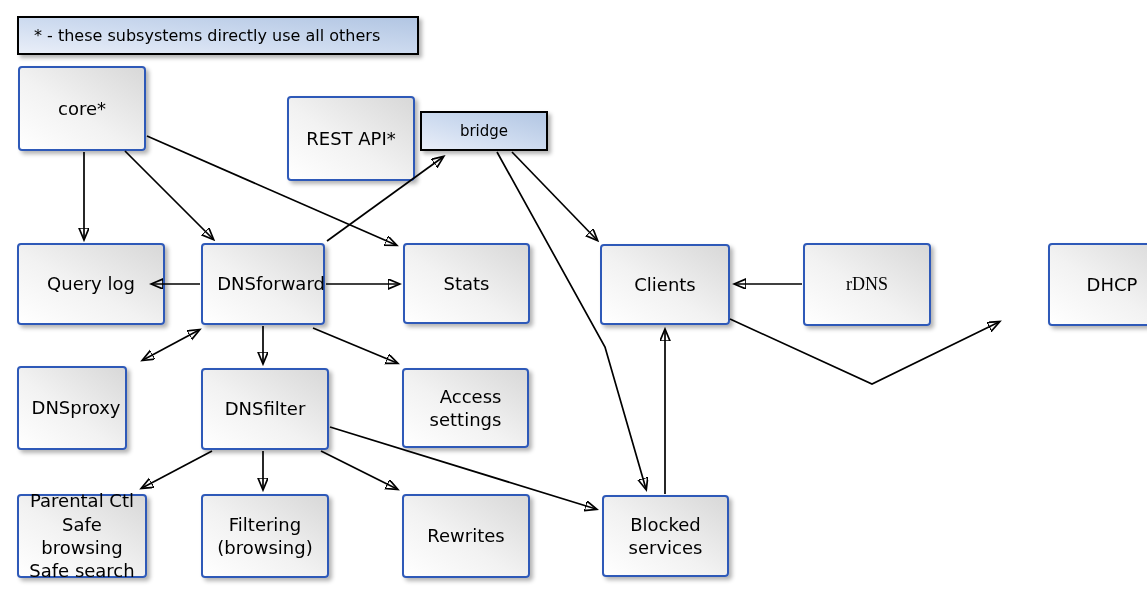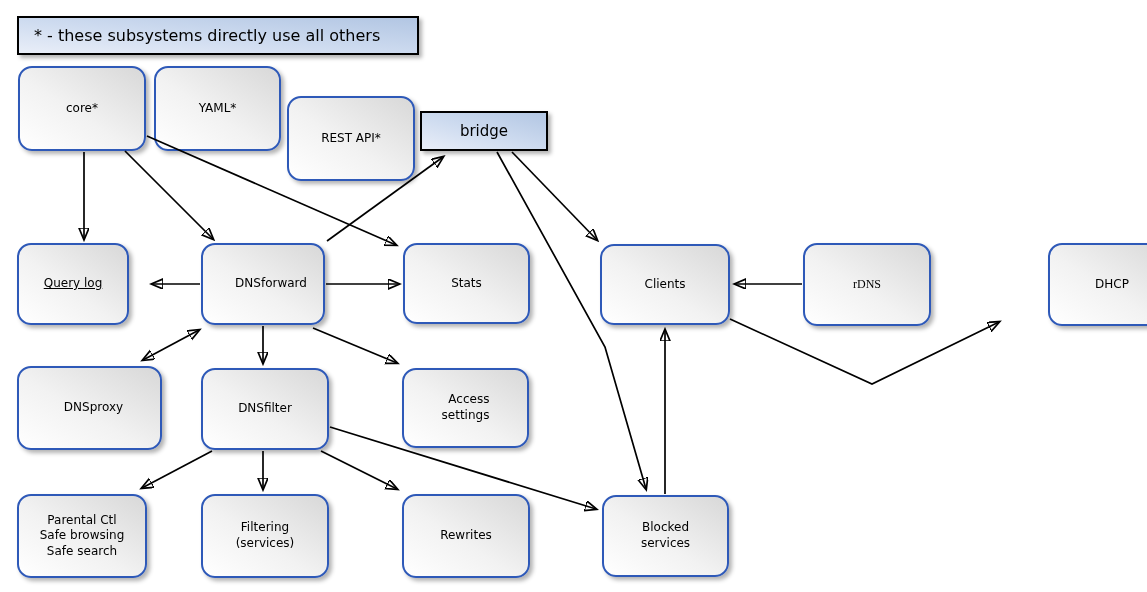--- a/index.html
+++ b/index.html
@@ -3,25 +3,25 @@
 <meta charset="utf-8">
 <style>
   html,body{margin:0;padding:0;background:#ffffff;}
   .canvas{
     position:relative;width:1147px;height:592px;background:#ffffff;
     font-family:"DejaVu Sans","Liberation Sans",sans-serif;color:#000;
     overflow:hidden;
   }
   .node{
     position:absolute;box-sizing:border-box;
-    border:2px solid #2e59b8;border-radius:14px;
+    border:2px solid #2e59b8;border-radius:4px;
     background:linear-gradient(to top right,#ffffff 0%,#f2f2f2 45%,#d8d8d8 100%);
     box-shadow:3px 3px 4px rgba(0,0,0,0.30);
     display:flex;align-items:center;justify-content:center;
-    font-size:12px;text-align:center;line-height:1.3;
+    font-size:18px;text-align:center;line-height:1.3;
   }
   .plain{
     position:absolute;box-sizing:border-box;
     border:2px solid #000000;
     background:linear-gradient(to top right,#e9eef8 0%,#cfdcf0 45%,#b2c6e3 100%);
     box-shadow:3px 3px 4px rgba(0,0,0,0.30);
     display:flex;align-items:center;
   }
   .plain.center{justify-content:center;}
   .legend{font-size:16px;padding:0 15px;}
@@ -34,68 +34,65 @@
 
 <div class="canvas">
 
   <div class="plain legend" style="left:17px;top:16px;width:402px;height:39px;">
     <span class="label">* - these subsystems directly use all others</span>
   </div>
 
   <div class="node" style="left:18px;top:66px;width:128px;height:85px;">
     <span class="label">core*</span>
   </div>
-  <div class="node" style="left:154px;top:66px;width:127px;height:85px;">
-    <span class="label">YAML*</span>
-  </div>
   <div class="node" style="left:287px;top:66px;width:128px;height:85px;margin-top:30px;">
     <span class="label">REST API*</span>
   </div>
   <div class="plain center" style="left:420px;top:111px;width:128px;height:40px;font-size:15px;text-align:center;">
     <span class="label">bridge</span>
   </div>
 
-  <div class="node" style="left:17px;top:243px;width:112px;height:82px;text-decoration:underline;">
+  <div class="node" style="left:17px;top:243px;width:148px;height:82px;">
     <span class="label">Query log</span>
   </div>
   <div class="node" style="left:201px;top:243px;width:124px;height:82px;padding-left:16px;">
     <span class="label">DNSforward</span>
   </div>
   <div class="node" style="left:403px;top:243px;width:127px;height:81px;">
     <span class="label">Stats</span>
   </div>
   <div class="node" style="left:600px;top:244px;width:130px;height:81px;">
     <span class="label">Clients</span>
   </div>
   <div class="node" style="left:803px;top:243px;width:128px;height:83px;font-family:Liberation Serif, serif;">
     <span class="label">rDNS</span>
   </div>
   <div class="node" style="left:1005px;top:243px;width:128px;height:83px;margin-left:43px;">
     <span class="label">DHCP</span>
   </div>
 
-  <div class="node" style="left:17px;top:366px;width:145px;height:84px;padding-left:8px;">
+  <div class="node" style="left:17px;top:366px;width:110px;height:84px;padding-left:8px;">
     <span class="label">DNSproxy</span>
   </div>
   <div class="node" style="left:201px;top:368px;width:128px;height:82px;">
     <span class="label">DNSfilter</span>
   </div>
   <div class="node" style="left:402px;top:368px;width:127px;height:80px;text-align:right;">
     <span class="label">Access
 settings</span>
   </div>
 
   <div class="node" style="left:17px;top:494px;width:130px;height:84px;">
     <span class="label">Parental Ctl
 Safe browsing
 Safe search</span>
   </div>
   <div class="node" style="left:201px;top:494px;width:128px;height:84px;">
     <span class="label">Filtering
-(services)</span>
+(browsing)</span>
   </div>
   <div class="node" style="left:402px;top:494px;width:128px;height:84px;">
     <span class="label">Rewrites</span>
   </div>
   <div class="node" style="left:602px;top:495px;width:127px;height:82px;">
     <span class="label">Blocked
 services</span>
   </div>
 
   <svg class="edges" width="1147" height="592" viewBox="0 0 1147 592">

